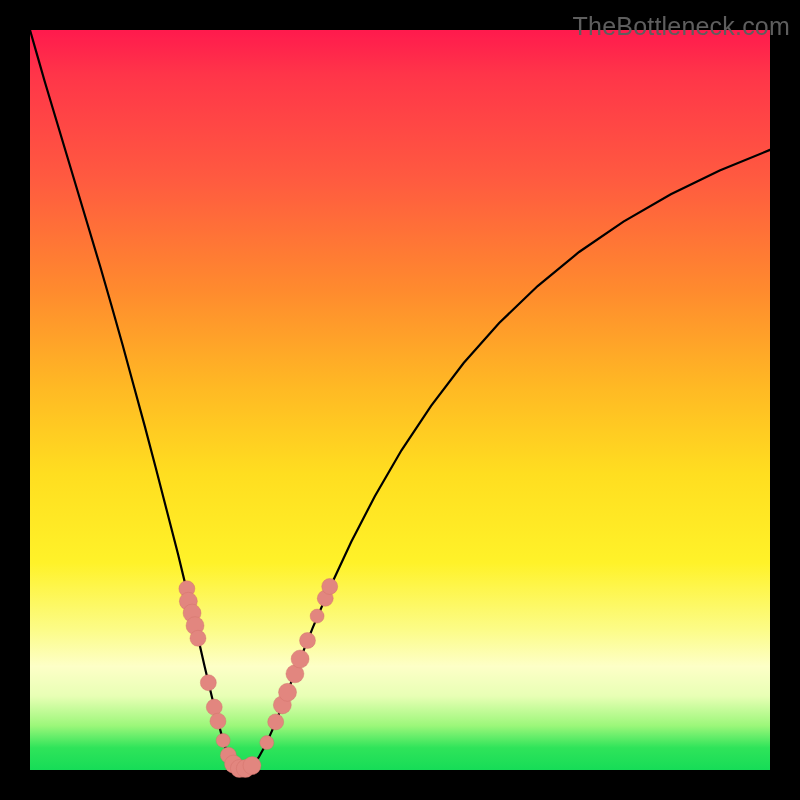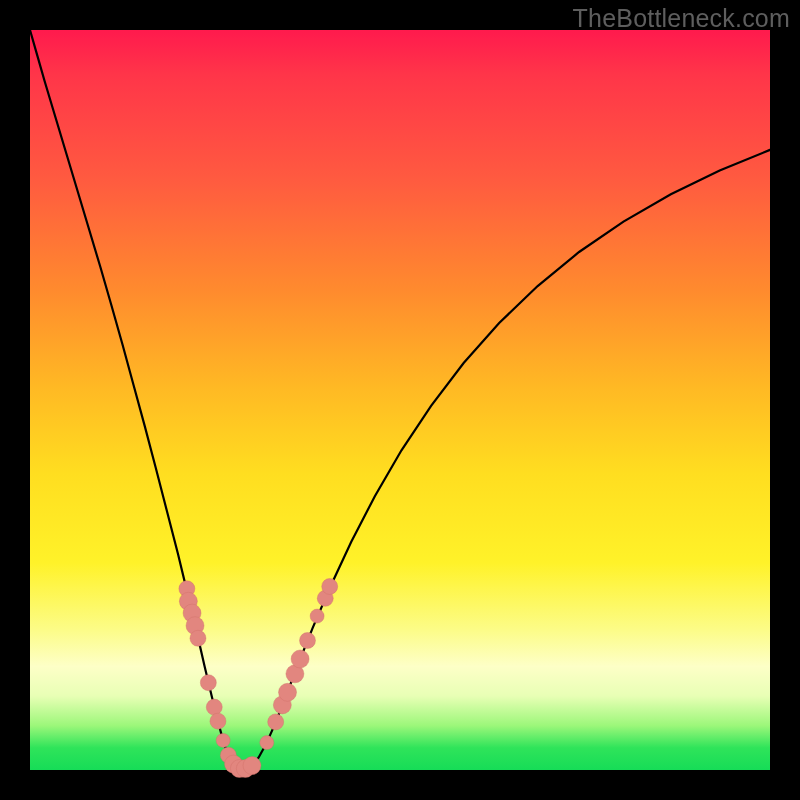--- a/index.html
+++ b/index.html
@@ -36,21 +36,21 @@
       #fcfc87 81%,
       #fdffc7 86%,
       #e8ffb5 90%,
       #9cf77a 94%,
       #2fe45a 97%,
       #16dc57 100%
     );
   }
   .watermark {
     position: absolute;
-    top: 4px;
+    top: 12px;
     right: 10px;
     color: #5e5e5e;
     font-size: 25px;
     font-weight: 500;
     letter-spacing: 0.2px;
     user-select: none;
   }
   svg.curve {
     position: absolute;
     left: 0;

